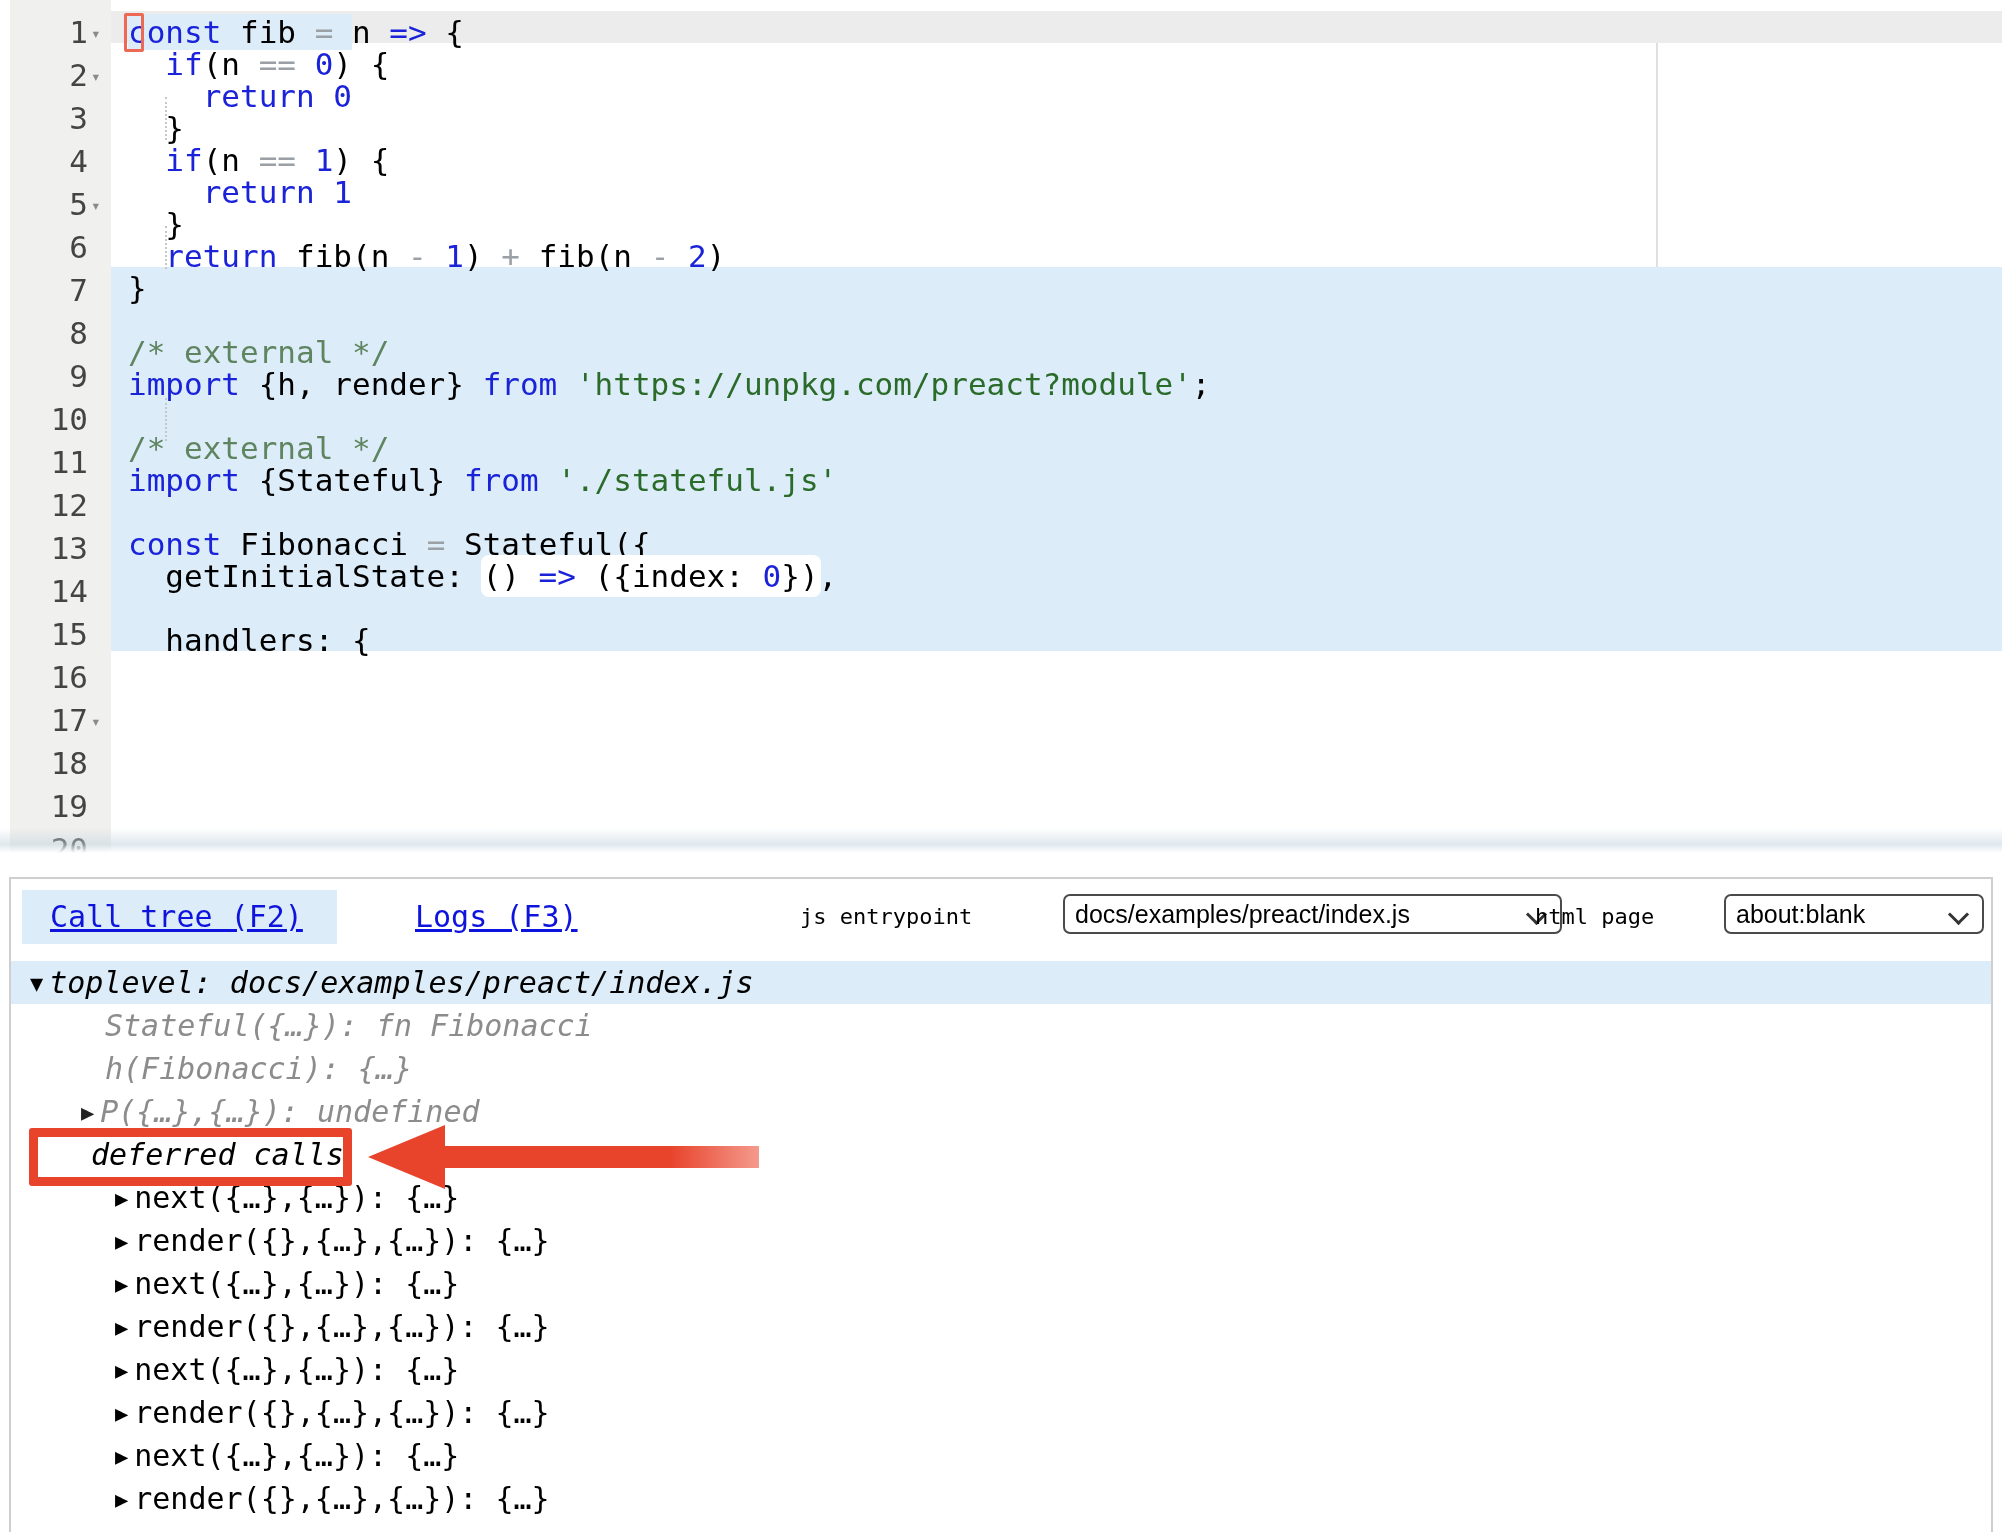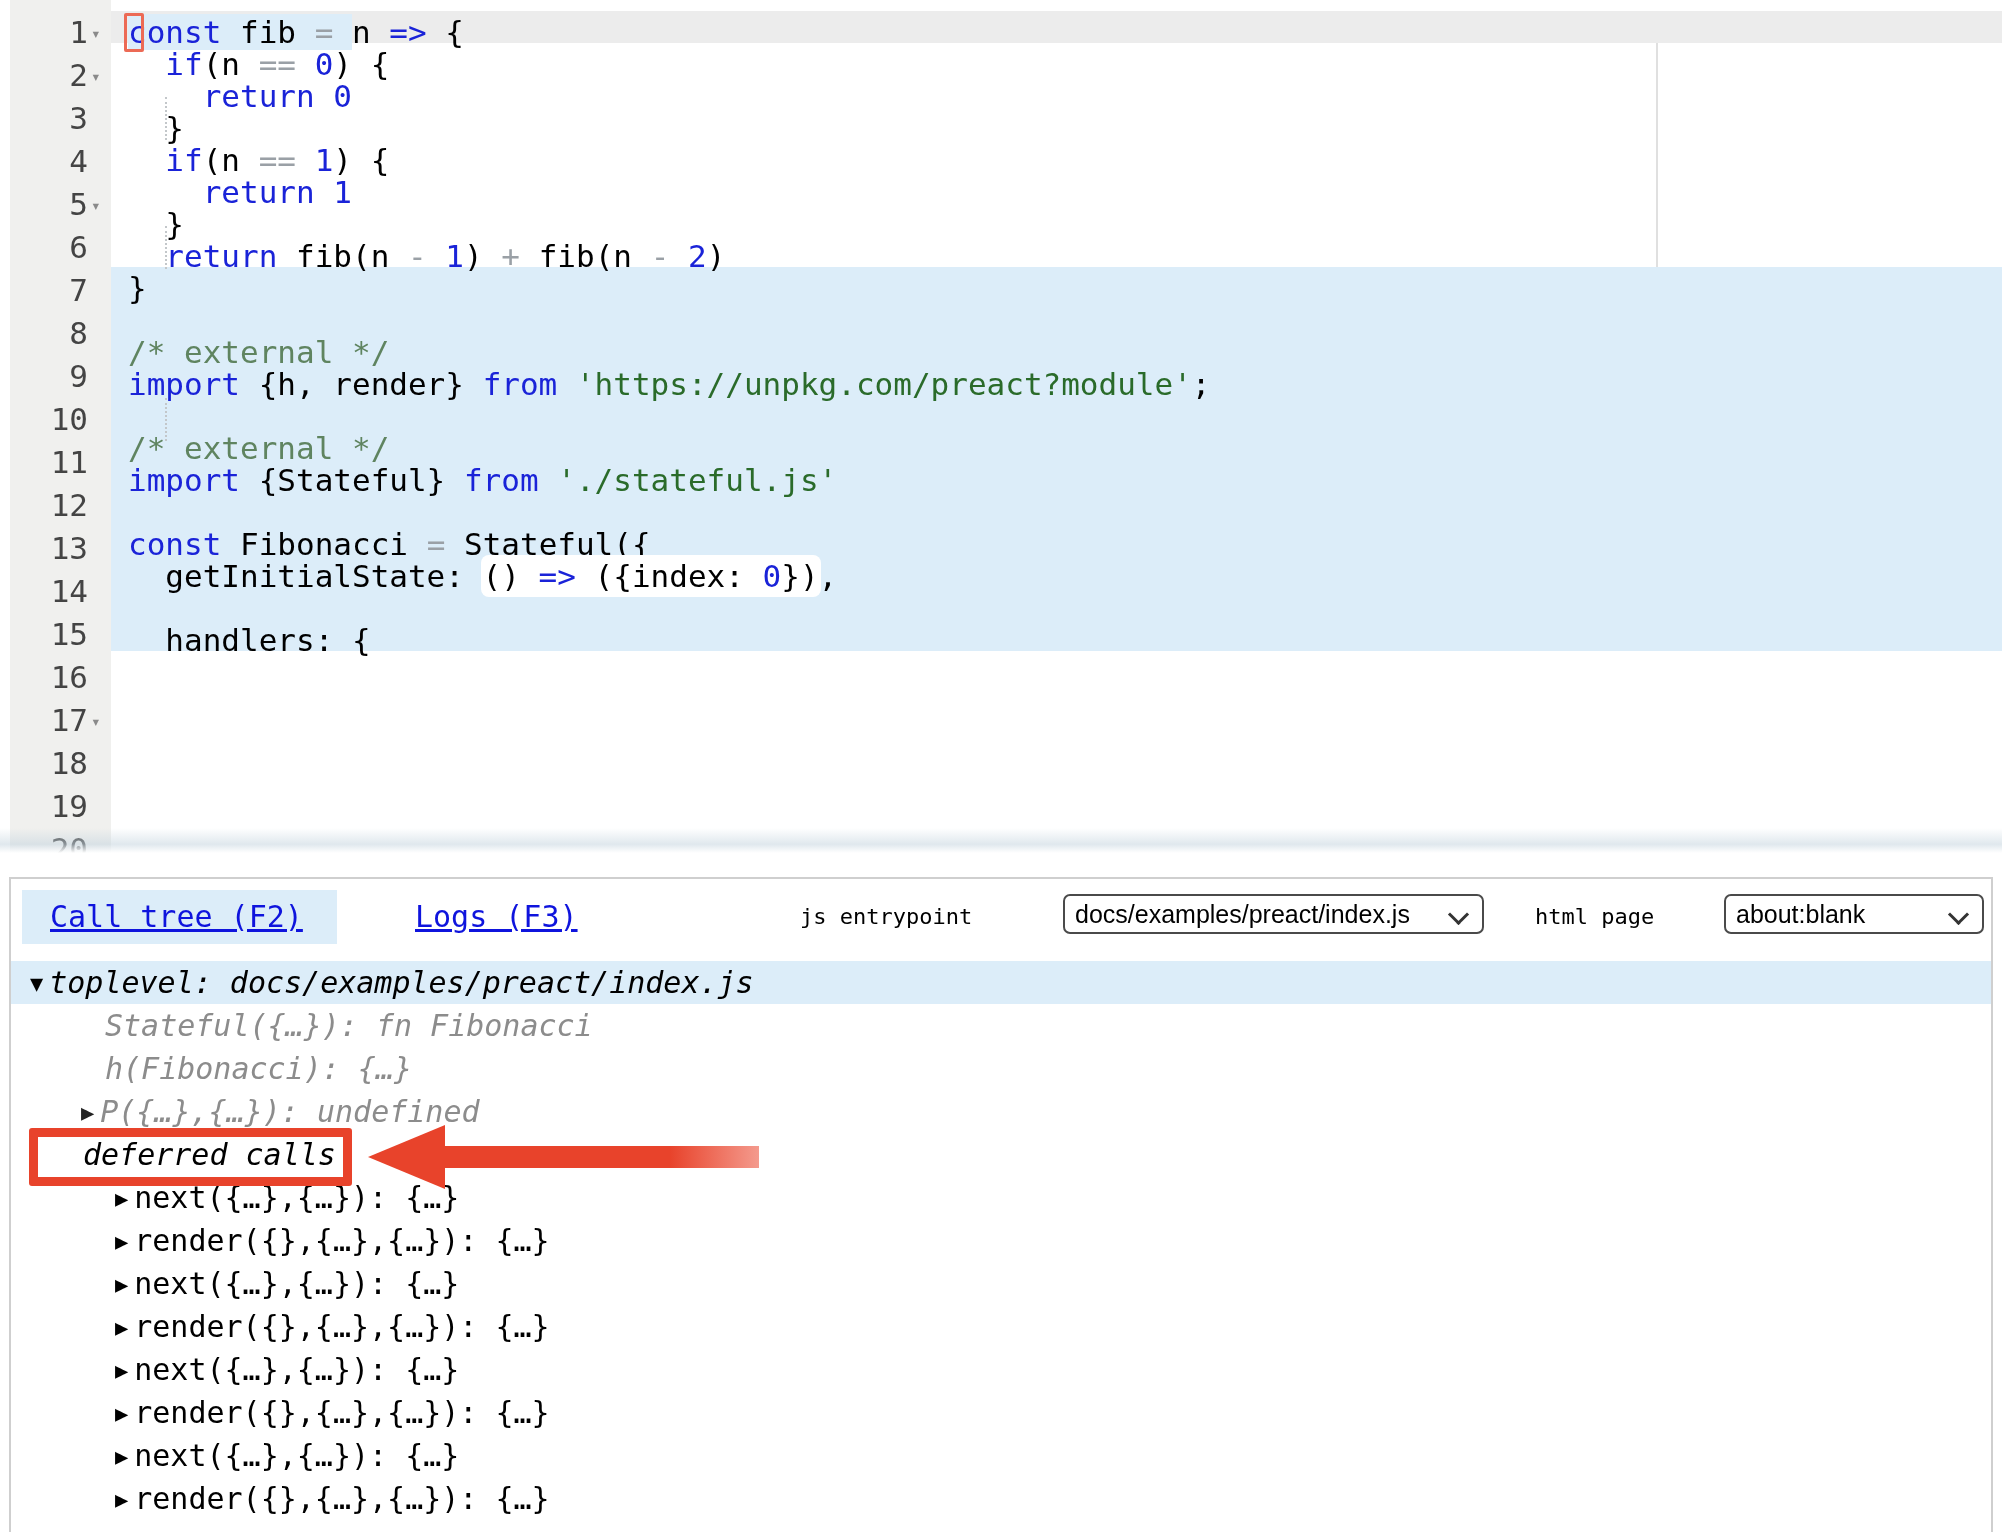--- a/index.html
+++ b/index.html
@@ -53,21 +53,21 @@
   .tab{position:absolute;height:54px;line-height:54px;font-size:30px;}
   .tab a{color:var(--link);text-decoration:underline;cursor:pointer;}
   #tab-call-tree{left:11px;top:11px;padding:0 34px 0 28px;background:var(--sel);}
   #tab-logs{left:404px;top:11px;}
   .bar-label{position:absolute;top:11px;height:54px;line-height:54px;font-size:22px;color:#000;}
   #entrypoint-label{left:789px;}
   #htmlpage-label{left:1524px;}
   .fakeselect{position:absolute;top:15px;height:40px;box-sizing:border-box;background:#fff;
       border:2px solid #4a4a4a;border-radius:7px;font-family:"Liberation Sans",sans-serif;
       font-size:25px;line-height:36px;color:#000;padding-left:10px;cursor:pointer;white-space:nowrap;overflow:hidden;}
-  #entrypoint-select{left:1052px;width:421px;}
+  #entrypoint-select{left:1052px;width:499px;}
   #htmlpage-select{left:1713px;width:260px;}
   .chev{position:absolute;right:16px;top:11px;width:12px;height:12px;
         border-right:3px solid #333;border-bottom:3px solid #333;transform:rotate(45deg);}
   #call-tree{position:absolute;left:0;top:82px;right:0;}
   .trow{height:43px;line-height:43px;font-size:30px;white-space:pre;color:#000;}
   .trow.band{background:var(--sel);}
   .t-top .ttext{font-style:italic;color:#000;}
   .t-gray .ttext{font-style:italic;color:var(--graytxt);}
   .t-def .ttext{font-style:italic;color:#000;}
   .t-plain .ttext{font-style:normal;color:#000;}
@@ -160,21 +160,21 @@
     <div class="fakeselect" id="htmlpage-select">
       <span>about:blank</span>
       <span class="chev"></span>
     </div>
 
     <div id="call-tree">
         <div class="trow t-top band" style="padding-left: 19px;"><span class="tri">▼</span><span class="ttext">toplevel: docs/examples/preact/index.js</span></div>
         <div class="trow t-gray" style="padding-left: 94px;"><span class="ttext">Stateful({…}): fn Fibonacci</span></div>
         <div class="trow t-gray" style="padding-left: 94px;"><span class="ttext">h(Fibonacci): {…}</span></div>
         <div class="trow t-gray" style="padding-left: 70px;"><span class="tri">▶</span><span class="ttext">P({…},{…}): undefined</span></div>
-        <div class="trow t-def" style="padding-left: 72px;"><span class="ttext">deferred calls</span></div>
+        <div class="trow t-def" style="padding-left: 36px; margin-left: 44px;"><span class="ttext">deferred calls</span></div>
         <div class="trow t-plain" style="padding-left: 104px;"><span class="tri">▶</span><span class="ttext">next({…},{…}): {…}</span></div>
         <div class="trow t-plain" style="padding-left: 104px;"><span class="tri">▶</span><span class="ttext">render({},{…},{…}): {…}</span></div>
         <div class="trow t-plain" style="padding-left: 104px;"><span class="tri">▶</span><span class="ttext">next({…},{…}): {…}</span></div>
         <div class="trow t-plain" style="padding-left: 104px;"><span class="tri">▶</span><span class="ttext">render({},{…},{…}): {…}</span></div>
         <div class="trow t-plain" style="padding-left: 104px;"><span class="tri">▶</span><span class="ttext">next({…},{…}): {…}</span></div>
         <div class="trow t-plain" style="padding-left: 104px;"><span class="tri">▶</span><span class="ttext">render({},{…},{…}): {…}</span></div>
         <div class="trow t-plain" style="padding-left: 104px;"><span class="tri">▶</span><span class="ttext">next({…},{…}): {…}</span></div>
         <div class="trow t-plain" style="padding-left: 104px;"><span class="tri">▶</span><span class="ttext">render({},{…},{…}): {…}</span></div>
       </div>
 

